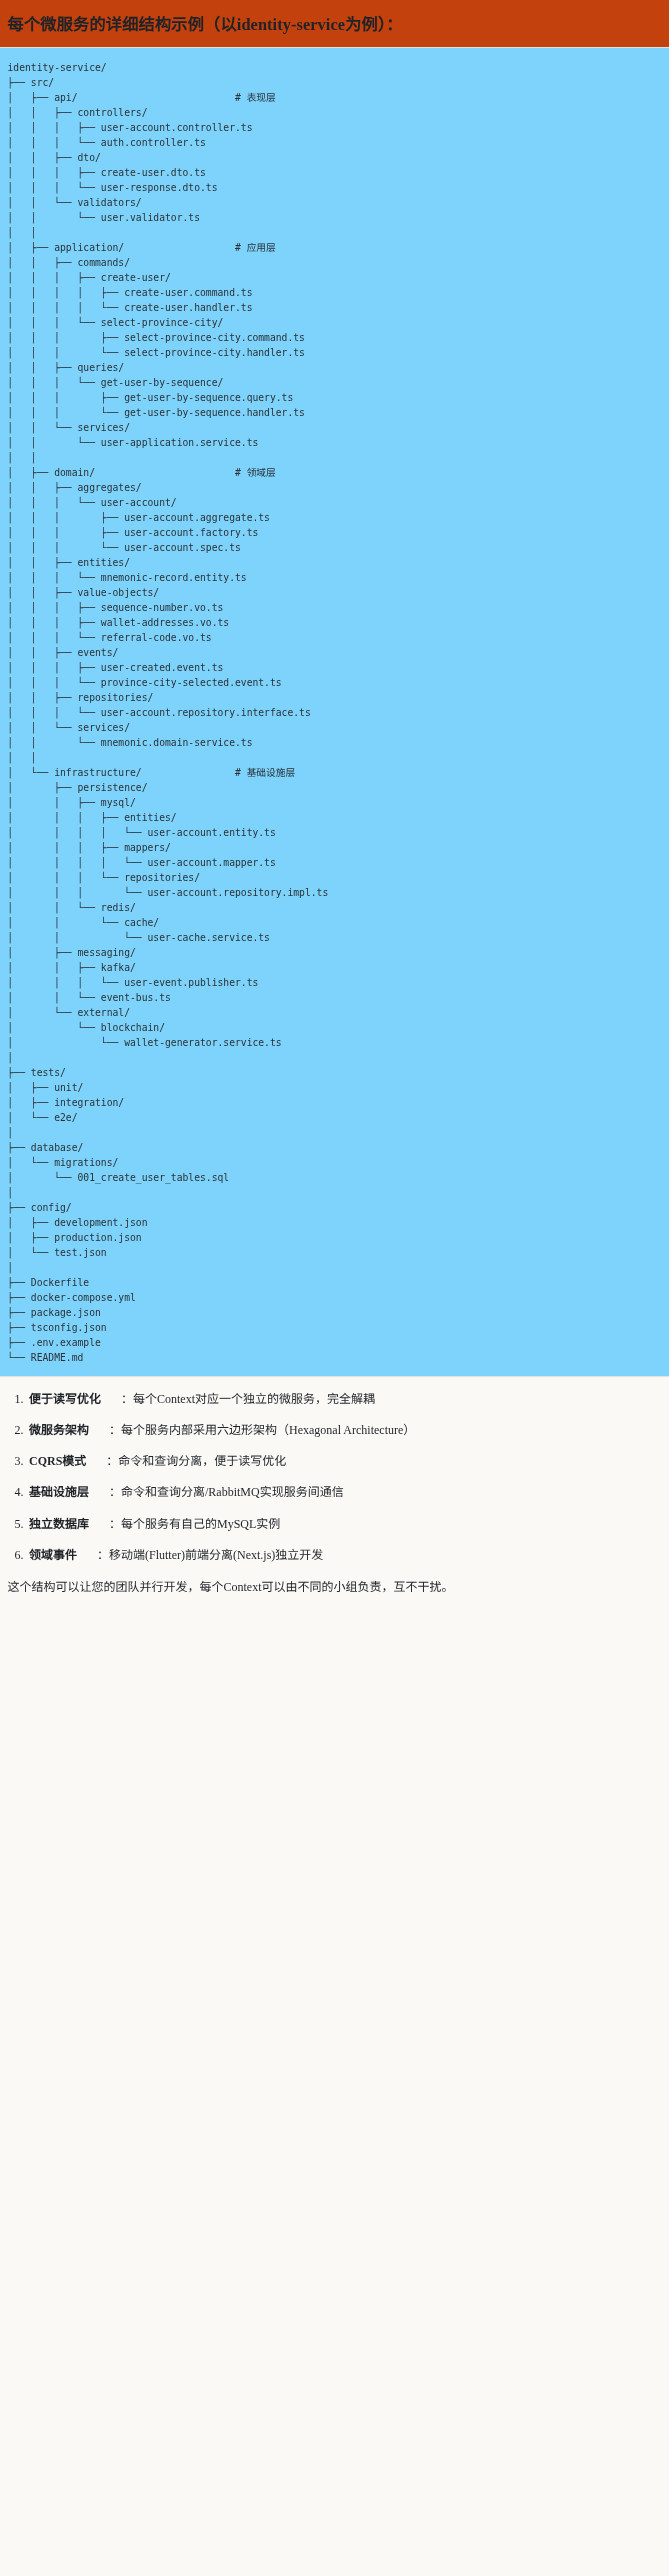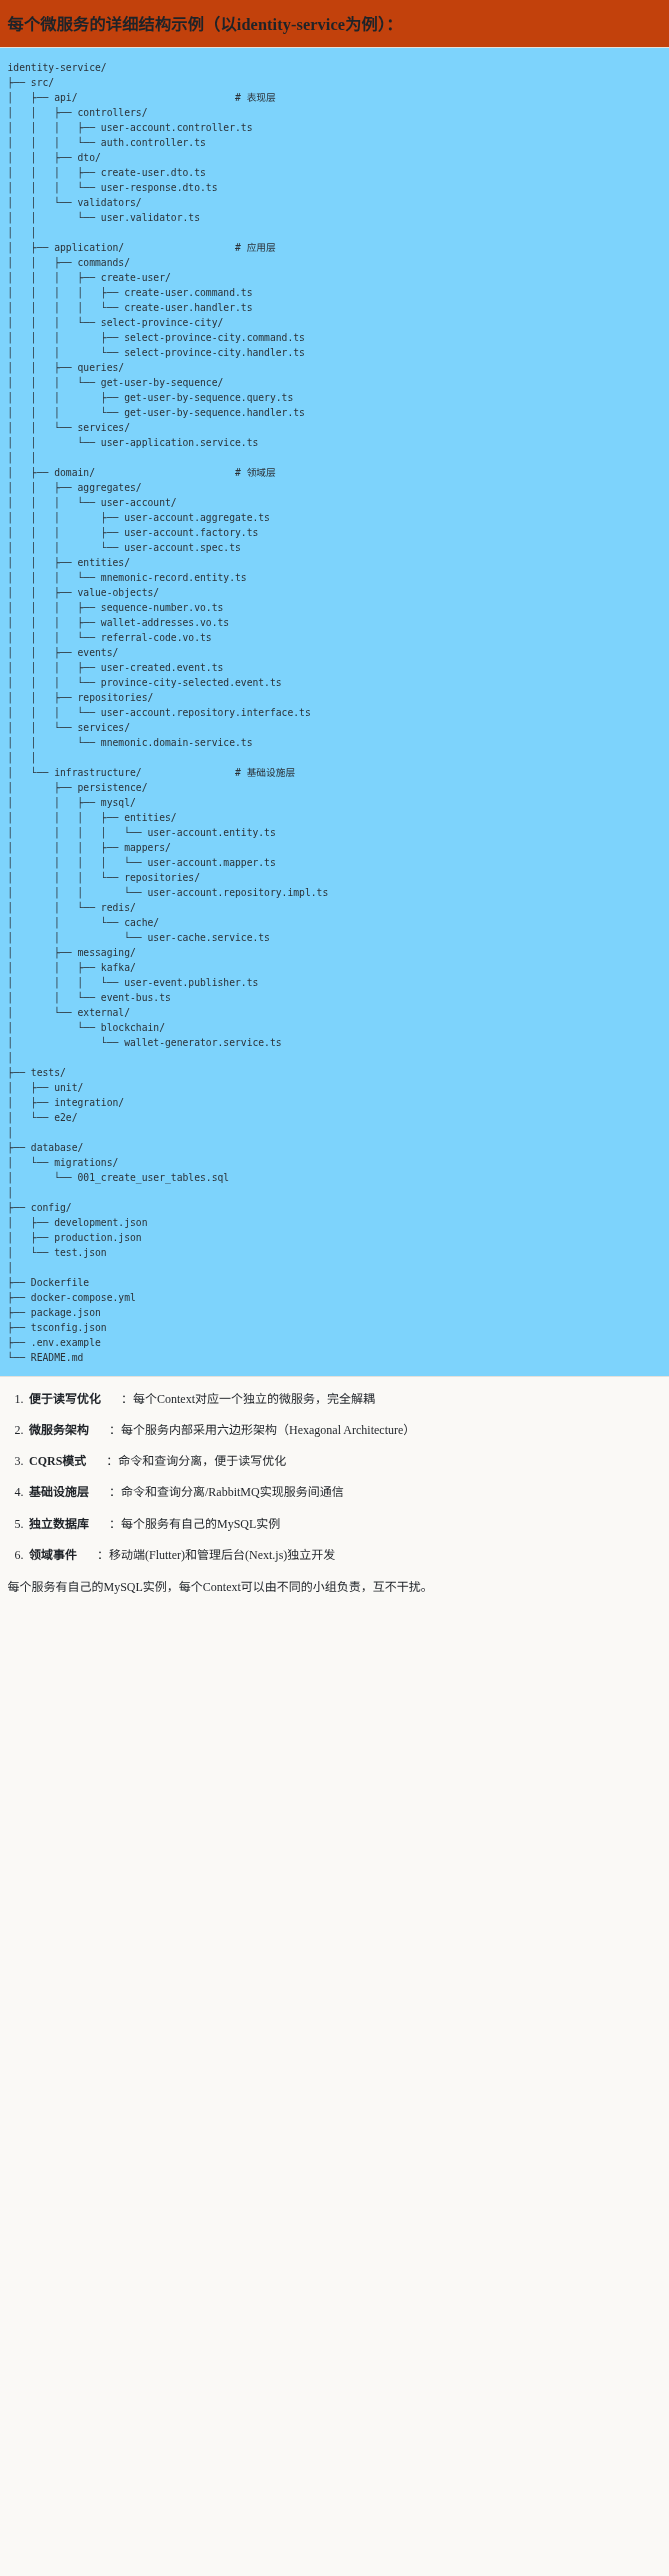--- a/index.html
+++ b/index.html
@@ -190,18 +190,18 @@
     <li>
       <span class="kp-term">CQRS模式</span><span class="kp-desc">：命令和查询分离，便于读写优化</span>
     </li>
     <li>
       <span class="kp-term">基础设施层</span><span class="kp-desc">：命令和查询分离/RabbitMQ实现服务间通信</span>
     </li>
     <li>
       <span class="kp-term">独立数据库</span><span class="kp-desc">：每个服务有自己的MySQL实例</span>
     </li>
     <li>
-      <span class="kp-term">领域事件</span><span class="kp-desc">：移动端(Flutter)和管理后台(Next.js)独立开发</span>
+      <span class="kp-term">领域事件</span><span class="kp-desc">：移动端(Flutter)前端分离(Next.js)独立开发</span>
     </li>
   </ol>
-  <p class="closing">每个服务有自己的MySQL实例，每个Context可以由不同的小组负责，互不干扰。</p>
+  <p class="closing">这个结构可以让您的团队并行开发，每个Context可以由不同的小组负责，互不干扰。</p>
 </section>
 
 
 </body></html>

